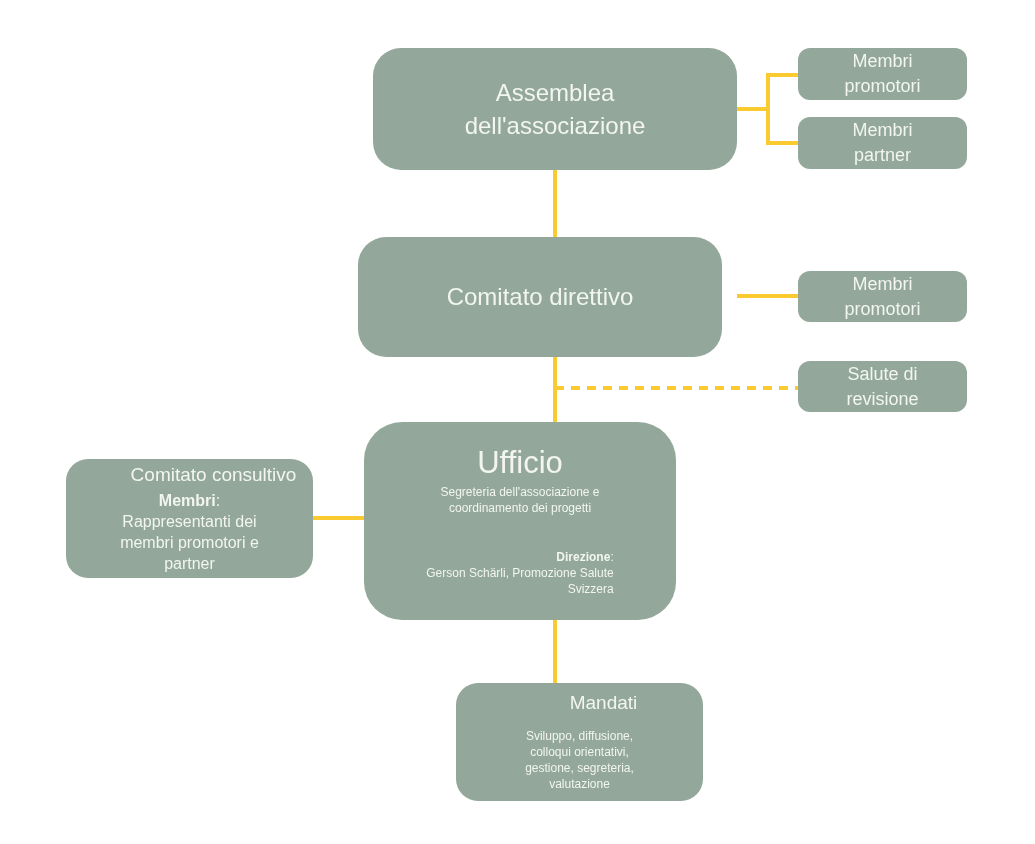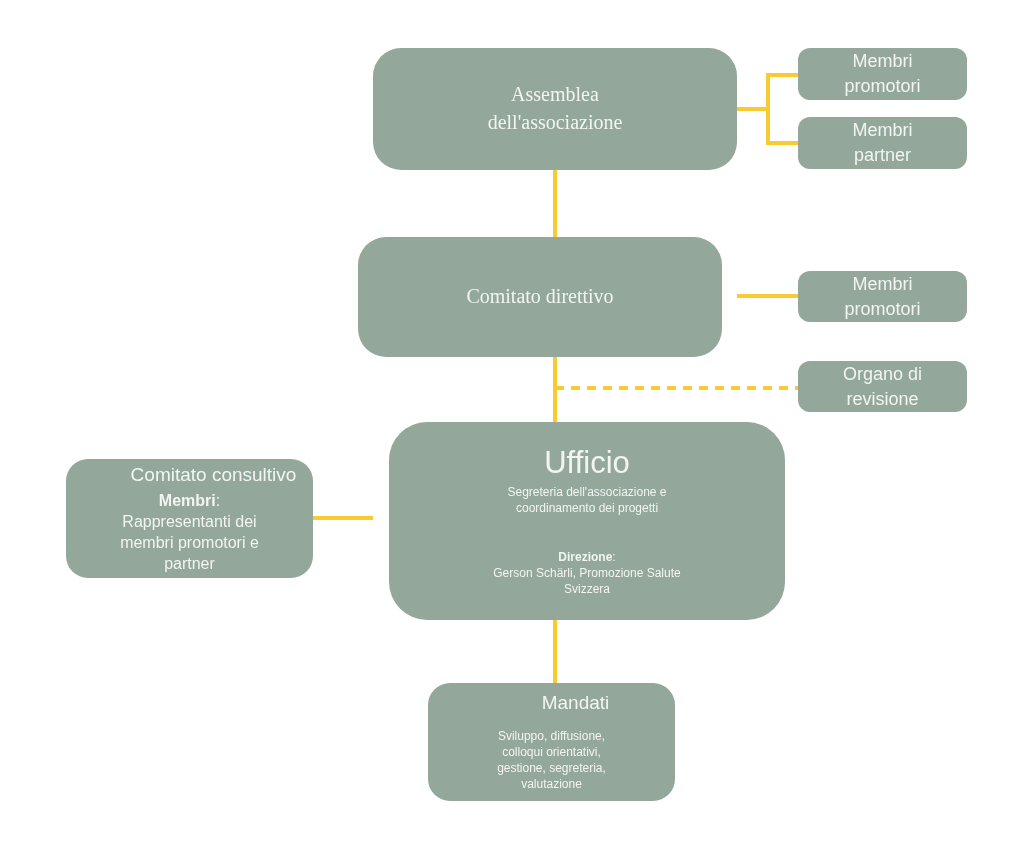--- a/index.html
+++ b/index.html
@@ -25,30 +25,30 @@
     display:flex;
     flex-direction:column;
     align-items:center;
     justify-content:center;
     text-align:center;
   }
   .pre{white-space:pre-line;}
   .b{font-weight:bold;}
   
   .big{border-radius:28px;}
-  .big-title{font-size:20px;line-height:1.38;font-weight:400;font-family:Liberation Serif, serif;}
+  .big-title{font-size:24px;line-height:1.38;font-weight:400;}
   
   .small{border-radius:12px;}
   .small-label{font-size:18px;line-height:1.38;}
   
   .ufficio{border-radius:38px;}
   .ufficio-title{font-size:31px;line-height:1.25;}
   .body{font-size:12px;line-height:1.33;}
   .ufficio .subtitle{margin-top:2px;max-width:280px;}
-  .ufficio .direction{margin-top:33px;max-width:320px;}
+  .ufficio .direction{margin-top:33px;max-width:320px;text-align:right;}
   
   .medium{border-radius:22px;}
   .mid-title{font-size:19px;line-height:1.3;margin-left:48px;}
   .consultivo .members{margin-top:4px;font-size:16px;line-height:1.3;}
   .consultivo .members-value{font-size:16px;line-height:1.3;max-width:190px;}
   .mandati .desc{margin-top:14px;}
   
   .line{position:absolute;background:var(--line,#f9cb31);}
   .h{height:4px;}
   .v{width:4px;}
@@ -95,44 +95,44 @@
   <div class="node big" style="left:358px;top:237px;width:364px;height:120px">
     <div class="big-title">Comitato direttivo</div>
   </div>
 
   <div class="node small" style="left:798px;top:271px;width:169px;height:51px">
     <div class="small-label pre">Membri
 promotori</div>
   </div>
 
   <div class="node small" style="left:798px;top:361px;width:169px;height:51px">
-    <div class="small-label pre">Organo di
+    <div class="small-label pre">Salute di
 revisione</div>
   </div>
 
-  <div class="node ufficio" style="left:389px;top:422px;width:396px;height:198px">
+  <div class="node ufficio" style="left:364px;top:422px;width:312px;height:198px">
     <div class="ufficio-title">Ufficio</div>
     <div class="body subtitle pre">Segreteria dell'associazione e
 coordinamento dei progetti</div>
     <div class="body direction">
       <div><span class="b">Direzione</span><span>:</span></div>
       <div class="pre">Gerson Schärli, Promozione Salute
 Svizzera</div>
     </div>
   </div>
 
   <div class="node medium consultivo" style="left:66px;top:459px;width:247px;height:119px">
     <div class="mid-title">Comitato consultivo</div>
     <div class="members"><span class="b">Membri</span><span>:</span></div>
     <div class="members-value pre">Rappresentanti dei
 membri promotori e
 partner</div>
   </div>
 
-  <div class="node medium mandati" style="left:428px;top:683px;width:247px;height:118px">
+  <div class="node medium mandati" style="left:456px;top:683px;width:247px;height:118px">
     <div class="mid-title">Mandati</div>
     <div class="body desc pre">Sviluppo, diffusione,
 colloqui orientativi,
 gestione, segreteria,
 valutazione</div>
   </div>
 
 </div>
 
 </body></html>

